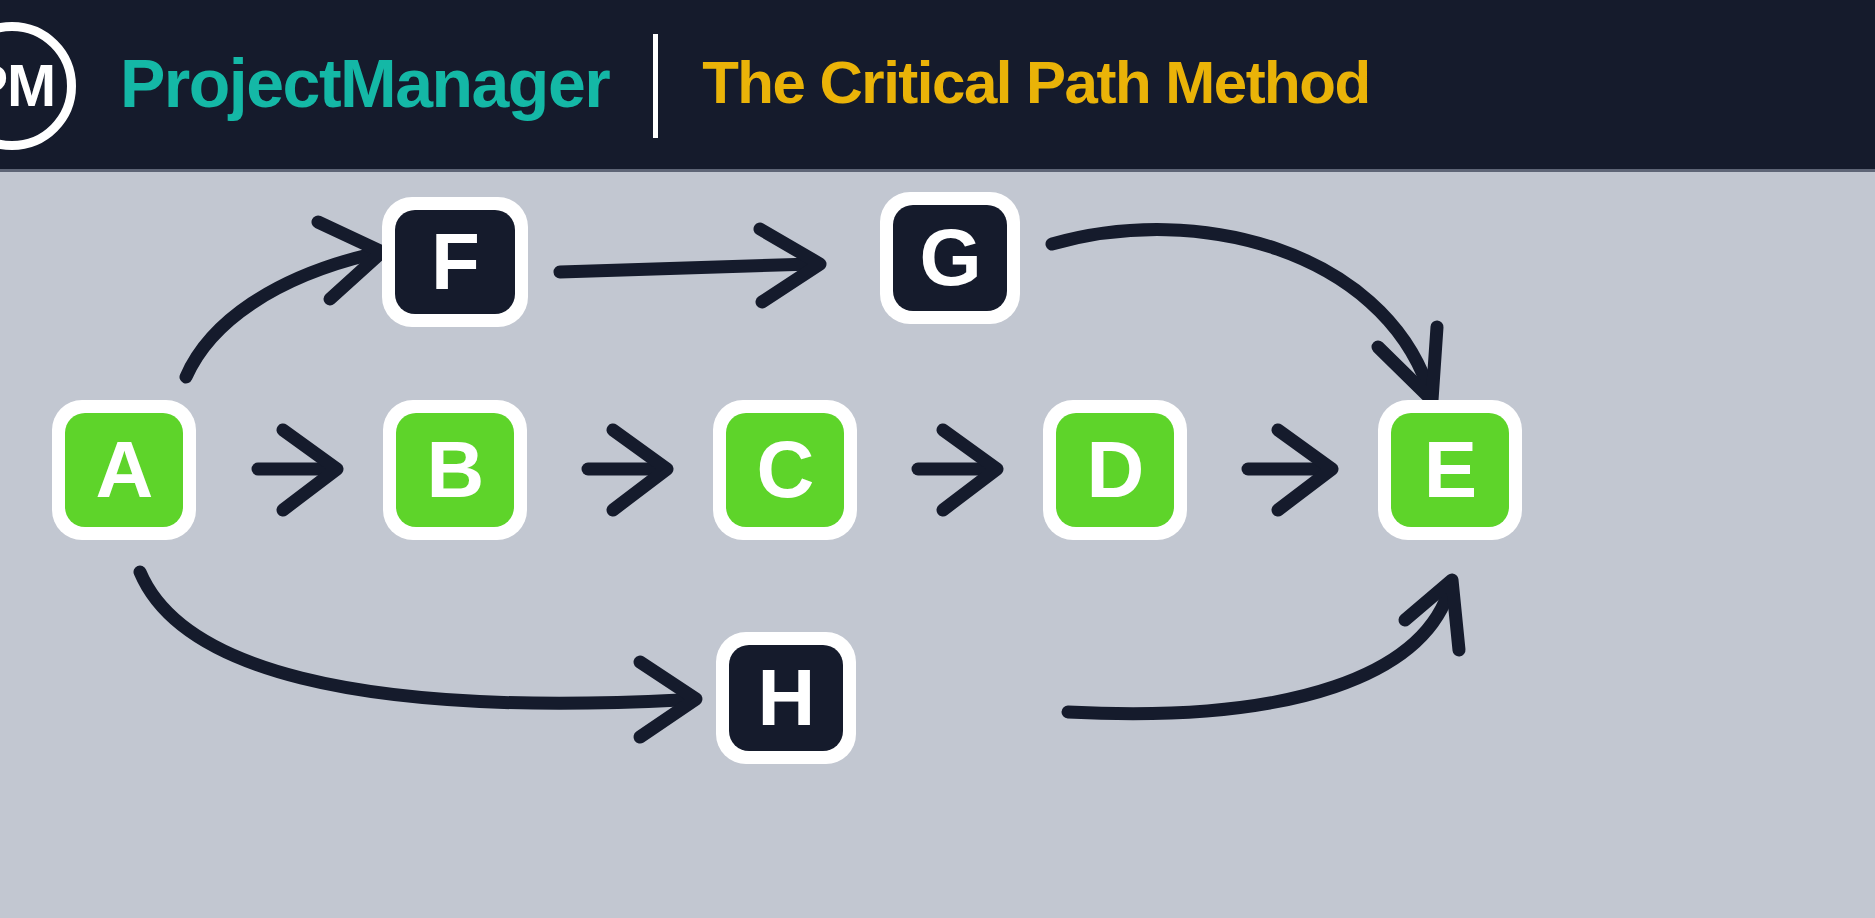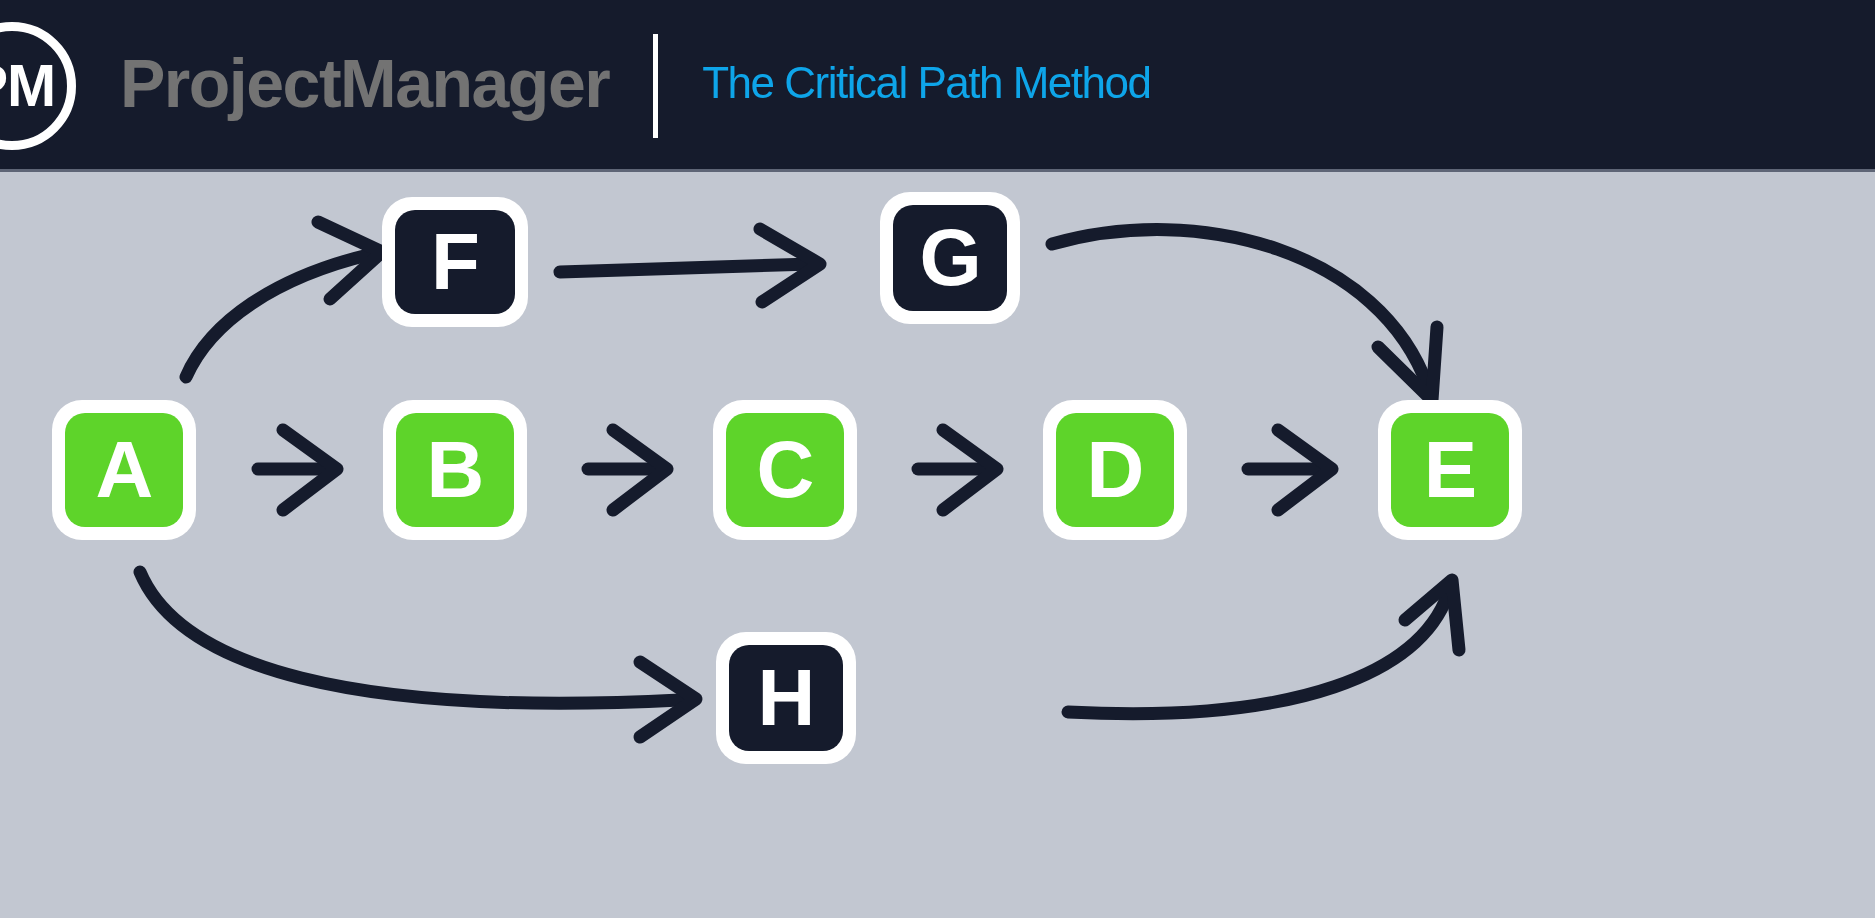--- a/index.html
+++ b/index.html
@@ -44,38 +44,38 @@
     position:absolute;
     left:0; top:0;
     width:128px; height:128px;
     display:flex; align-items:center; justify-content:center;
     color:#FFFFFF;
     font-size:59px;
     font-weight:bold;
     letter-spacing:-1px;
   }
   #brand-name {
-    color:#737373;
+    color:#14b8a6;
     font-size:68px;
     font-weight:bold;
     letter-spacing:-1.5px;
     line-height:1;
     padding-bottom:6px;
   }
   #header-divider {
     width:5px;
     height:104px;
     background:#FFFFFF;
     margin:0 44px;
     flex:0 0 5px;
   }
   #header-title {
-    color:#0ea5e9;
-    font-size:44px;
-    font-weight:normal;
+    color:#eab308;
+    font-size:60px;
+    font-weight:bold;
     letter-spacing:-1.5px;
     line-height:1;
     padding-bottom:6px;
   }
   #header-rule {
     position:absolute;
     left:0; bottom:0;
     width:1875px; height:3px;
     background:#9AA2B4;
     opacity:.55;

